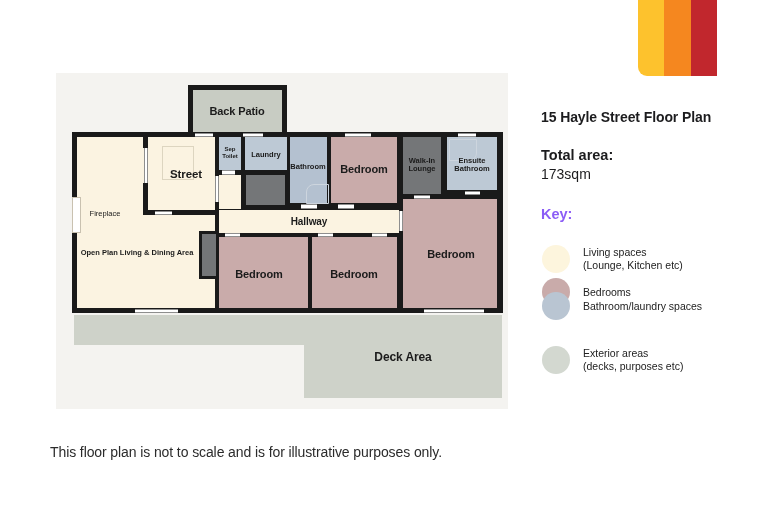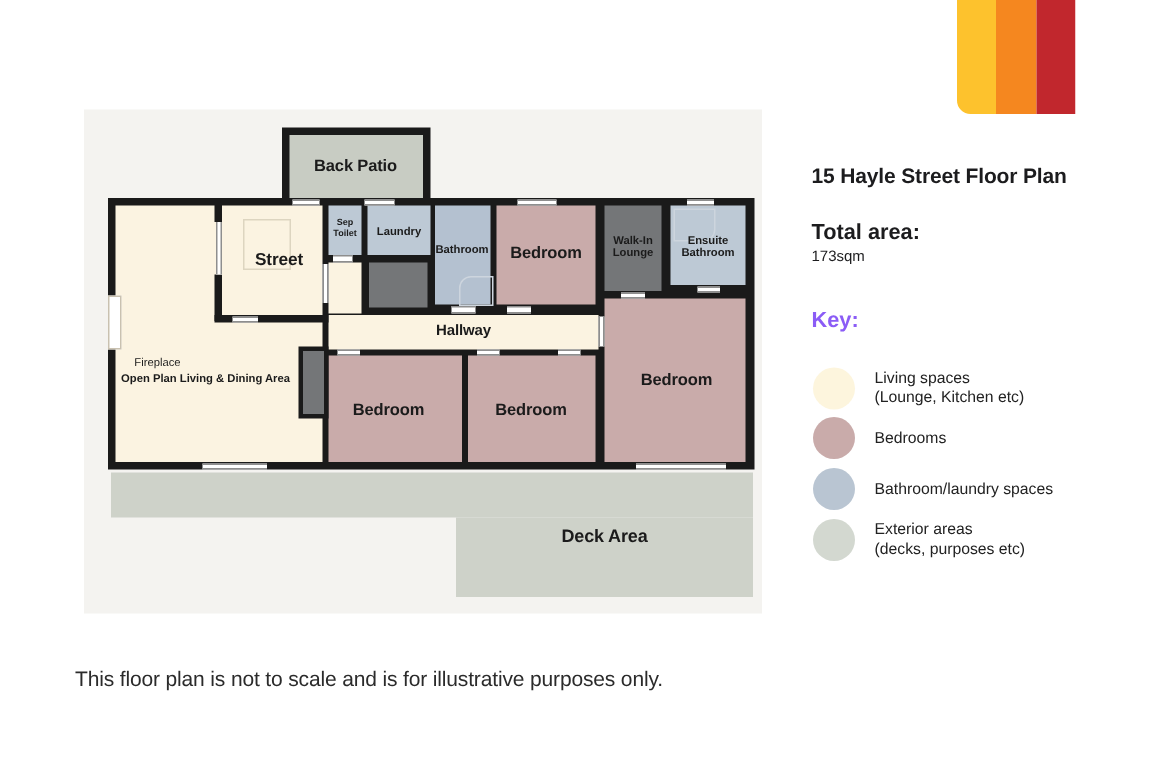--- a/index.html
+++ b/index.html
@@ -12,27 +12,27 @@
   
   .logo{position:absolute;left:638px;top:0;width:79px;height:76px;border-radius:0 0 0 9px;overflow:hidden;display:flex;}
   .logo .stripe{flex:1 1 0;}
   .s-yellow{background:#fdc22d;}
   .s-orange{background:#f5871f;}
   .s-red{background:#c1272d;}
 
   
   .ttl{position:absolute;left:541px;top:109px;font-size:14px;font-weight:700;color:#1c1c1e;letter-spacing:-0.1px;white-space:nowrap;}
   .ta-label{position:absolute;left:541px;top:147px;font-size:14.5px;font-weight:700;color:#1c1c1e;}
-  .ta-value{position:absolute;left:541px;top:166px;font-size:10px;font-weight:400;color:#1c1c1e;}
+  .ta-value{position:absolute;left:541px;top:166px;font-size:14px;font-weight:400;color:#1c1c1e;}
   .key-label{position:absolute;left:541px;top:206px;font-size:14.5px;font-weight:700;color:#8b5cf6;}
 
   .leg-row{position:absolute;left:542px;display:flex;align-items:center;gap:13px;height:28px;}
   .leg-row .sw{width:28px;height:28px;border-radius:50%;flex:0 0 28px;}
   .leg-row .lbl{font-size:10.5px;line-height:13px;color:#222;white-space:pre-line;}
-  .lr1{top:245px;} .lr2{top:278px;} .lr3{top:312px;} .lr4{top:346px;} .lr5{top:382px;}
+  .lr1{top:245px;} .lr2{top:278px;} .lr3{top:292px;} .lr4{top:346px;} .lr5{top:382px;}
   .c-living{background:#fdf5dd;} .c-bed{background:#c9abaa;} .c-bath{background:#b9c5d2;}
   .c-ext{background:#d3d8d0;} .c-enc{background:#757677;}
 
   
   .abs{position:absolute;}
   .house{left:72px;top:132px;width:431px;height:181px;background:#1a1a1a;}
   .patio-shell{left:188px;top:85px;width:99px;height:52px;background:#1a1a1a;}
   .patio-fill{left:193px;top:90px;width:89px;height:42px;background:#c8ccc3;}
 
   .r-living{left:77px;top:137px;width:138px;height:171px;background:#fbf3e1;}
@@ -98,21 +98,21 @@
   .l-laundry{left:266px;top:155px;}
   .l-bath{left:308px;top:167px;}
   .l-bedtop{left:364px;top:169px;}
   .l-closet{left:422px;top:165px;}
   .l-ensuite{left:472px;top:165px;}
   .l-hall{left:309px;top:221px;font-size:10px;}
   .l-bedleft{left:259px;top:274px;}
   .l-bedmid{left:354px;top:274px;}
   .l-bedright{left:451px;top:254px;}
   .l-living{left:137px;top:253px;white-space:nowrap;}
-  .l-fire{left:105px;top:214px;font-weight:500;margin-top:28px;}
+  .l-fire{left:105px;top:214px;font-weight:500;}
   .l-deck{left:403px;top:358px;font-size:12px;}
 
   .disclaimer{position:absolute;left:50px;top:444px;font-size:14px;color:#2b2b2b;letter-spacing:-0.1px;}
 </style>
 </head>
 <body>
 
 <div id="stage">
 
   <div class="panel-bg"></div>

